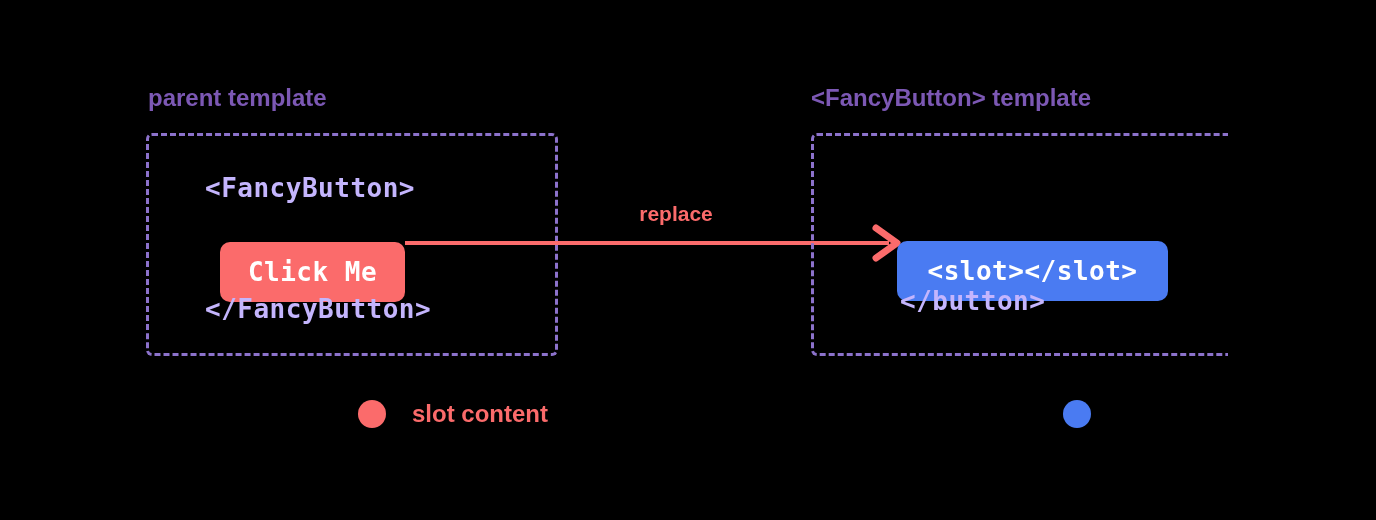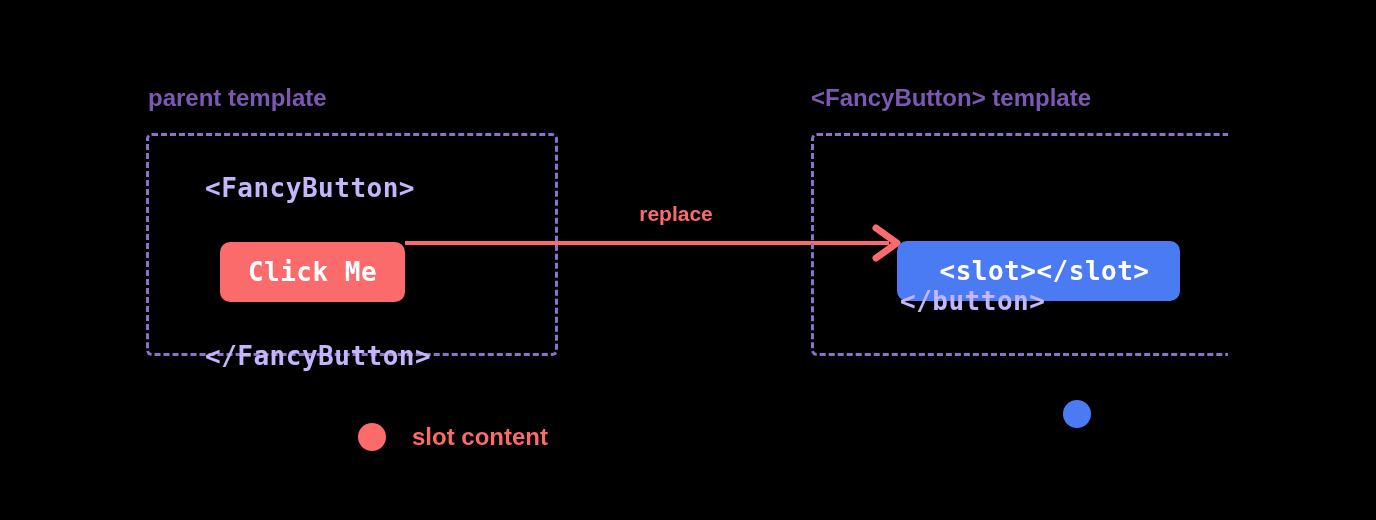--- a/index.html
+++ b/index.html
@@ -71,21 +71,21 @@
   .legend-dot {
     width: 28px;
     height: 28px;
     border-radius: 50%;
   }
   .legend-text {
     font-size: 24px;
     font-weight: bold;
     white-space: nowrap;
   }
-  .legend-content { left: 358px; top: 400px; margin-top: 23px; }
+  .legend-content { left: 358px; top: 400px; }
   .legend-content .legend-dot { background: #fb6b6b; }
   .legend-content .legend-text { color: #fb6b6b; margin-left: 26px; }
   .legend-outlet { left: 1063px; top: 400px; }
   .legend-outlet .legend-dot { background: #4a7bf2; }
   .legend-outlet .legend-text { color: #4a7bf2; margin-left: 19px; }
   .arrow-svg {
     position: absolute;
     left: 399px;
     top: 222px;
   }
@@ -98,35 +98,35 @@
   <div class="panel-title" style="left:148px; top:84px;">parent template</div>
 
   <div class="dashed-box" style="left:146px; top:133px; width:412px; height:223px;"></div>
 
   <div class="code" style="left:205px; top:173px;">&lt;FancyButton&gt;</div>
 
   <div class="diagram-btn btn-coral" style="left:220px; top:218px; width:185px; height:60px;">
     <span>Click Me</span>
   </div>
 
-  <div class="code" style="left:205px; top:294px;margin-top:47px;">&lt;/FancyButton&gt;</div>
+  <div class="code" style="left:205px; top:294px;">&lt;/FancyButton&gt;</div>
 
   <div class="arrow-label">replace</div>
 
   <svg class="arrow-svg" width="506" height="42" viewBox="0 0 506 42">
     <line x1="6" y1="21" x2="490" y2="21" stroke="#fb6b6b" stroke-width="4"></line>
     <polyline points="477,6 498,21 477,36" fill="none" stroke="#fb6b6b" stroke-width="7" stroke-linecap="round" stroke-linejoin="round"></polyline>
   </svg>
 
   <div class="panel-title" style="left:811px; top:84px;">&lt;FancyButton&gt; template</div>
 
   <div class="dashed-box" style="left:811px; top:133px; width:426px; height:223px;"></div>
 
 
-  <div class="diagram-btn btn-blue" style="left:897px; top:217px; width:271px; height:60px;padding-left:12px;">
+  <div class="diagram-btn btn-blue" style="left:897px; top:217px; width:271px; height:60px;">
     <span>&lt;slot&gt;&lt;/slot&gt;</span>
   </div>
 
   <div class="code" style="left:900px; top:286px;">&lt;/button&gt;</div>
 
   <div class="legend-row legend-content">
     <div class="legend-dot"></div>
     <div class="legend-text">slot content</div>
   </div>
 

